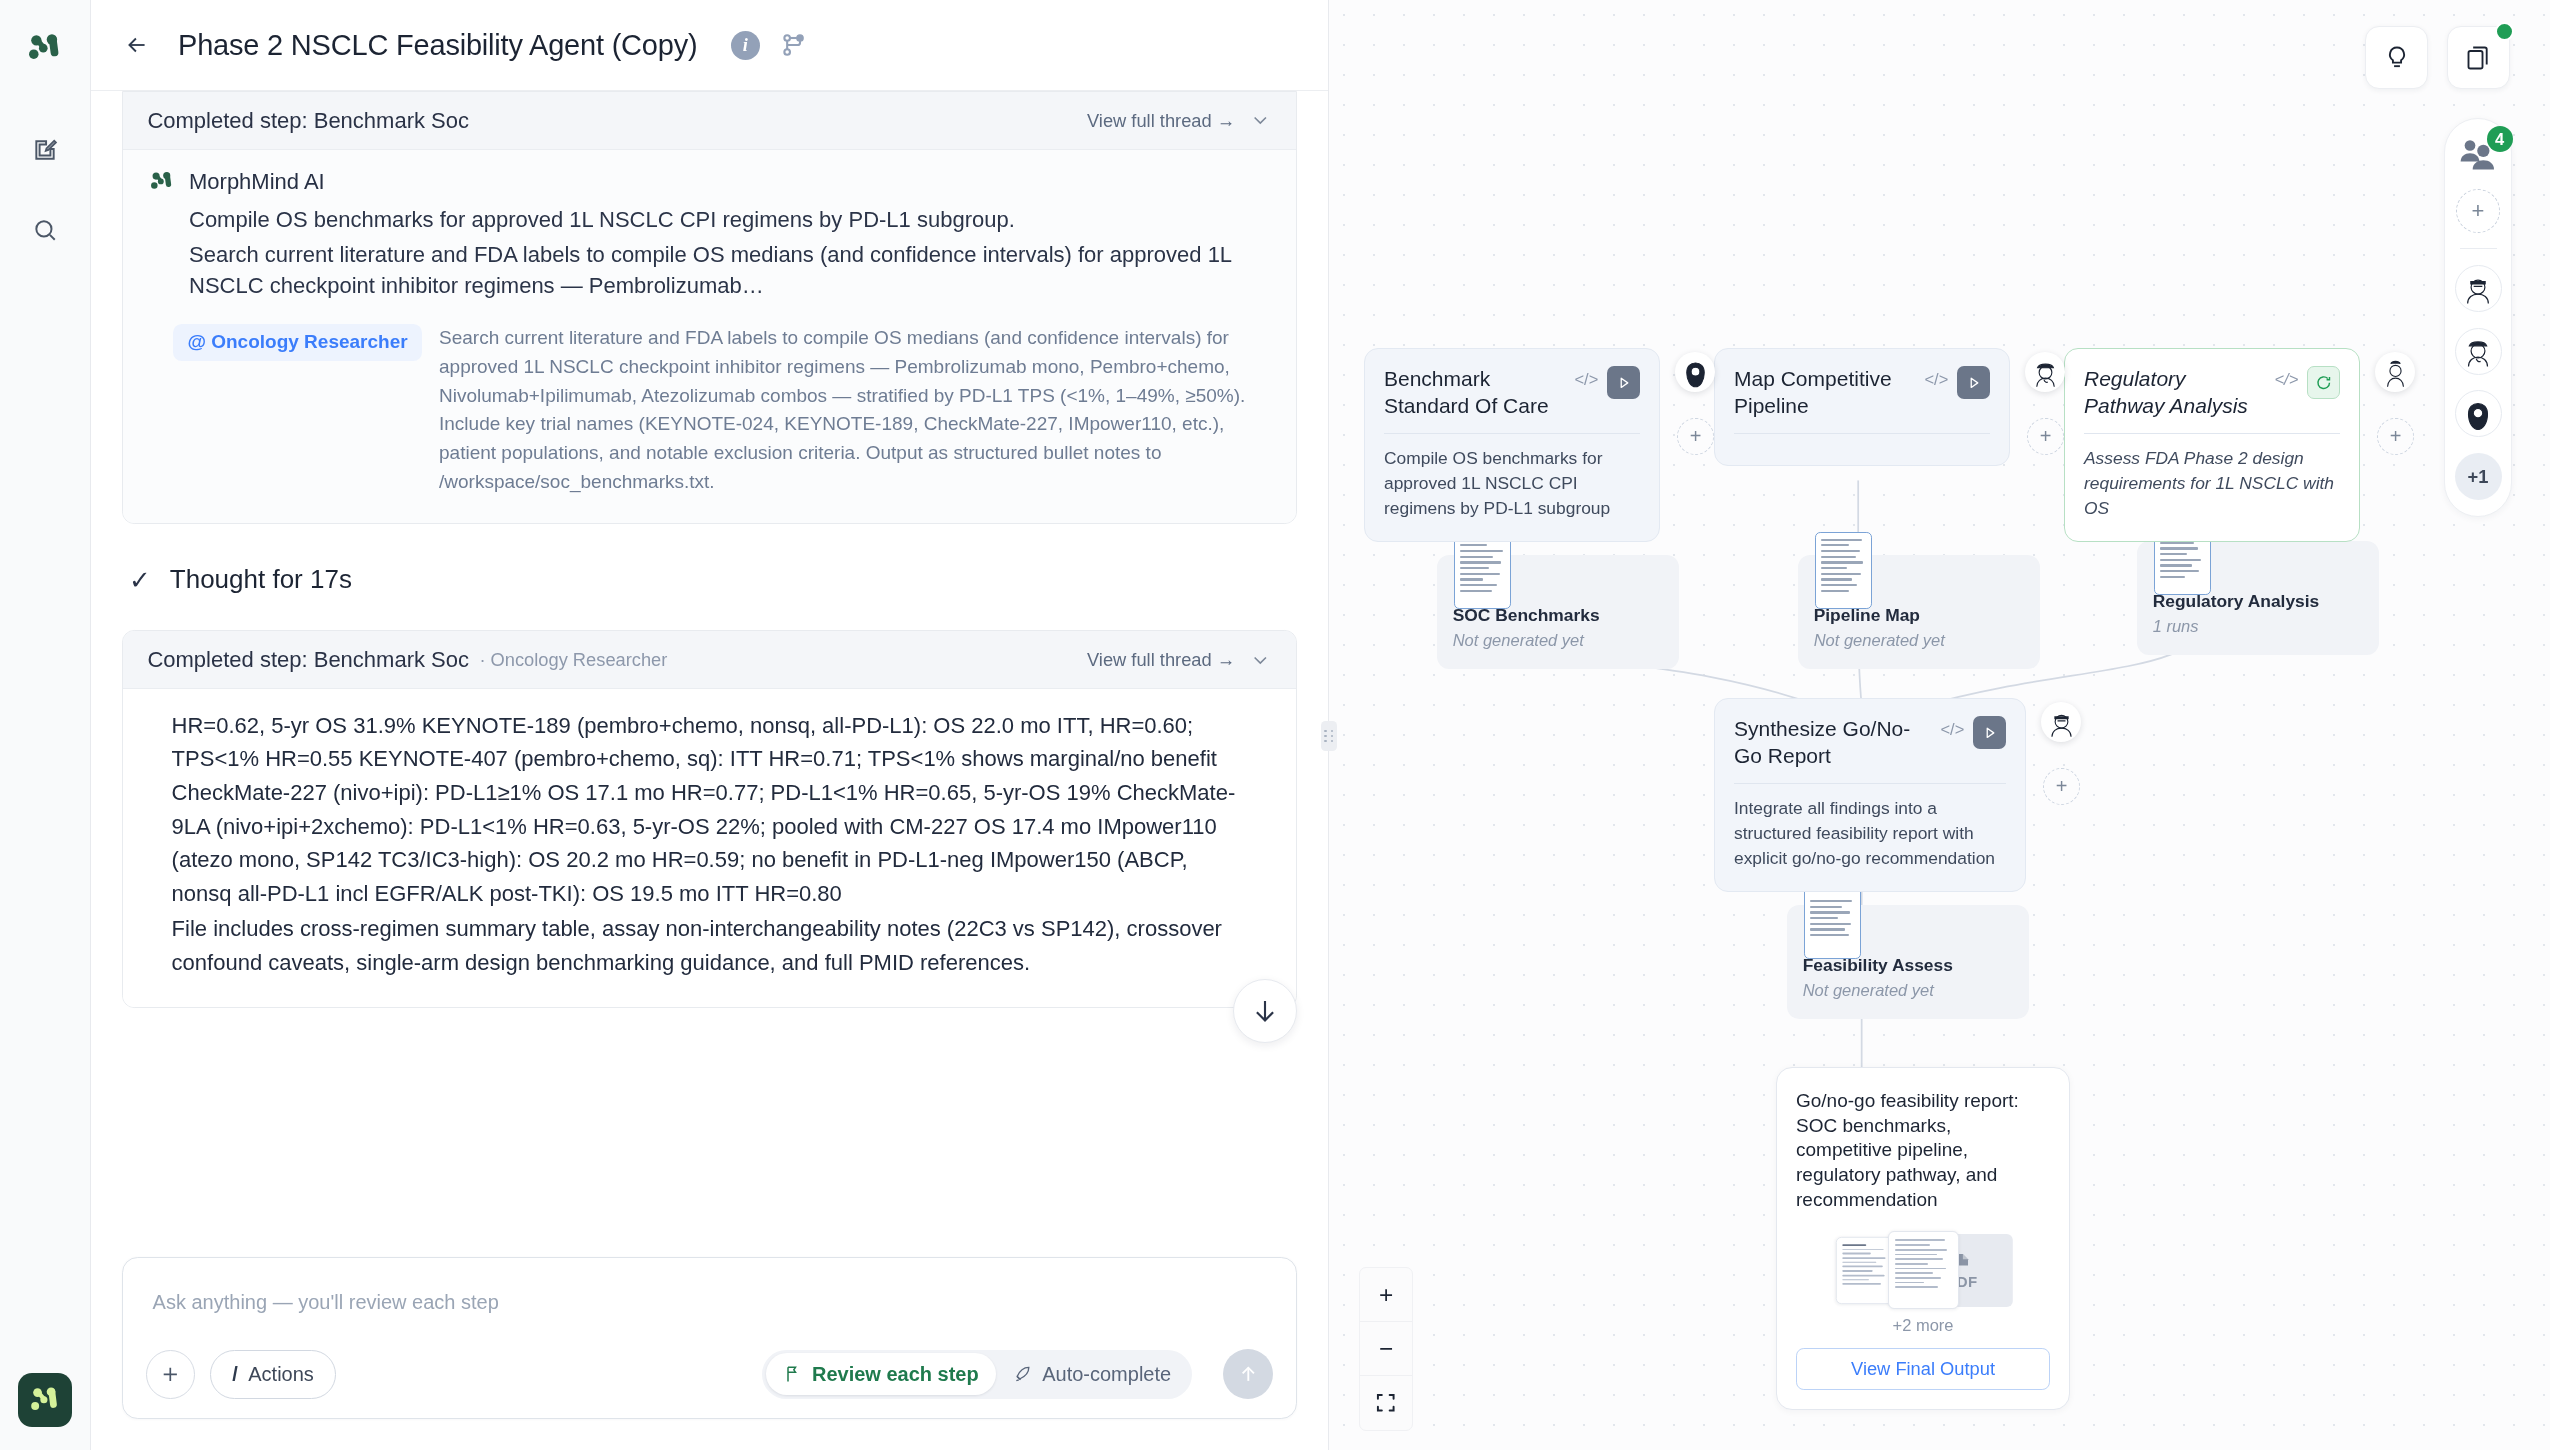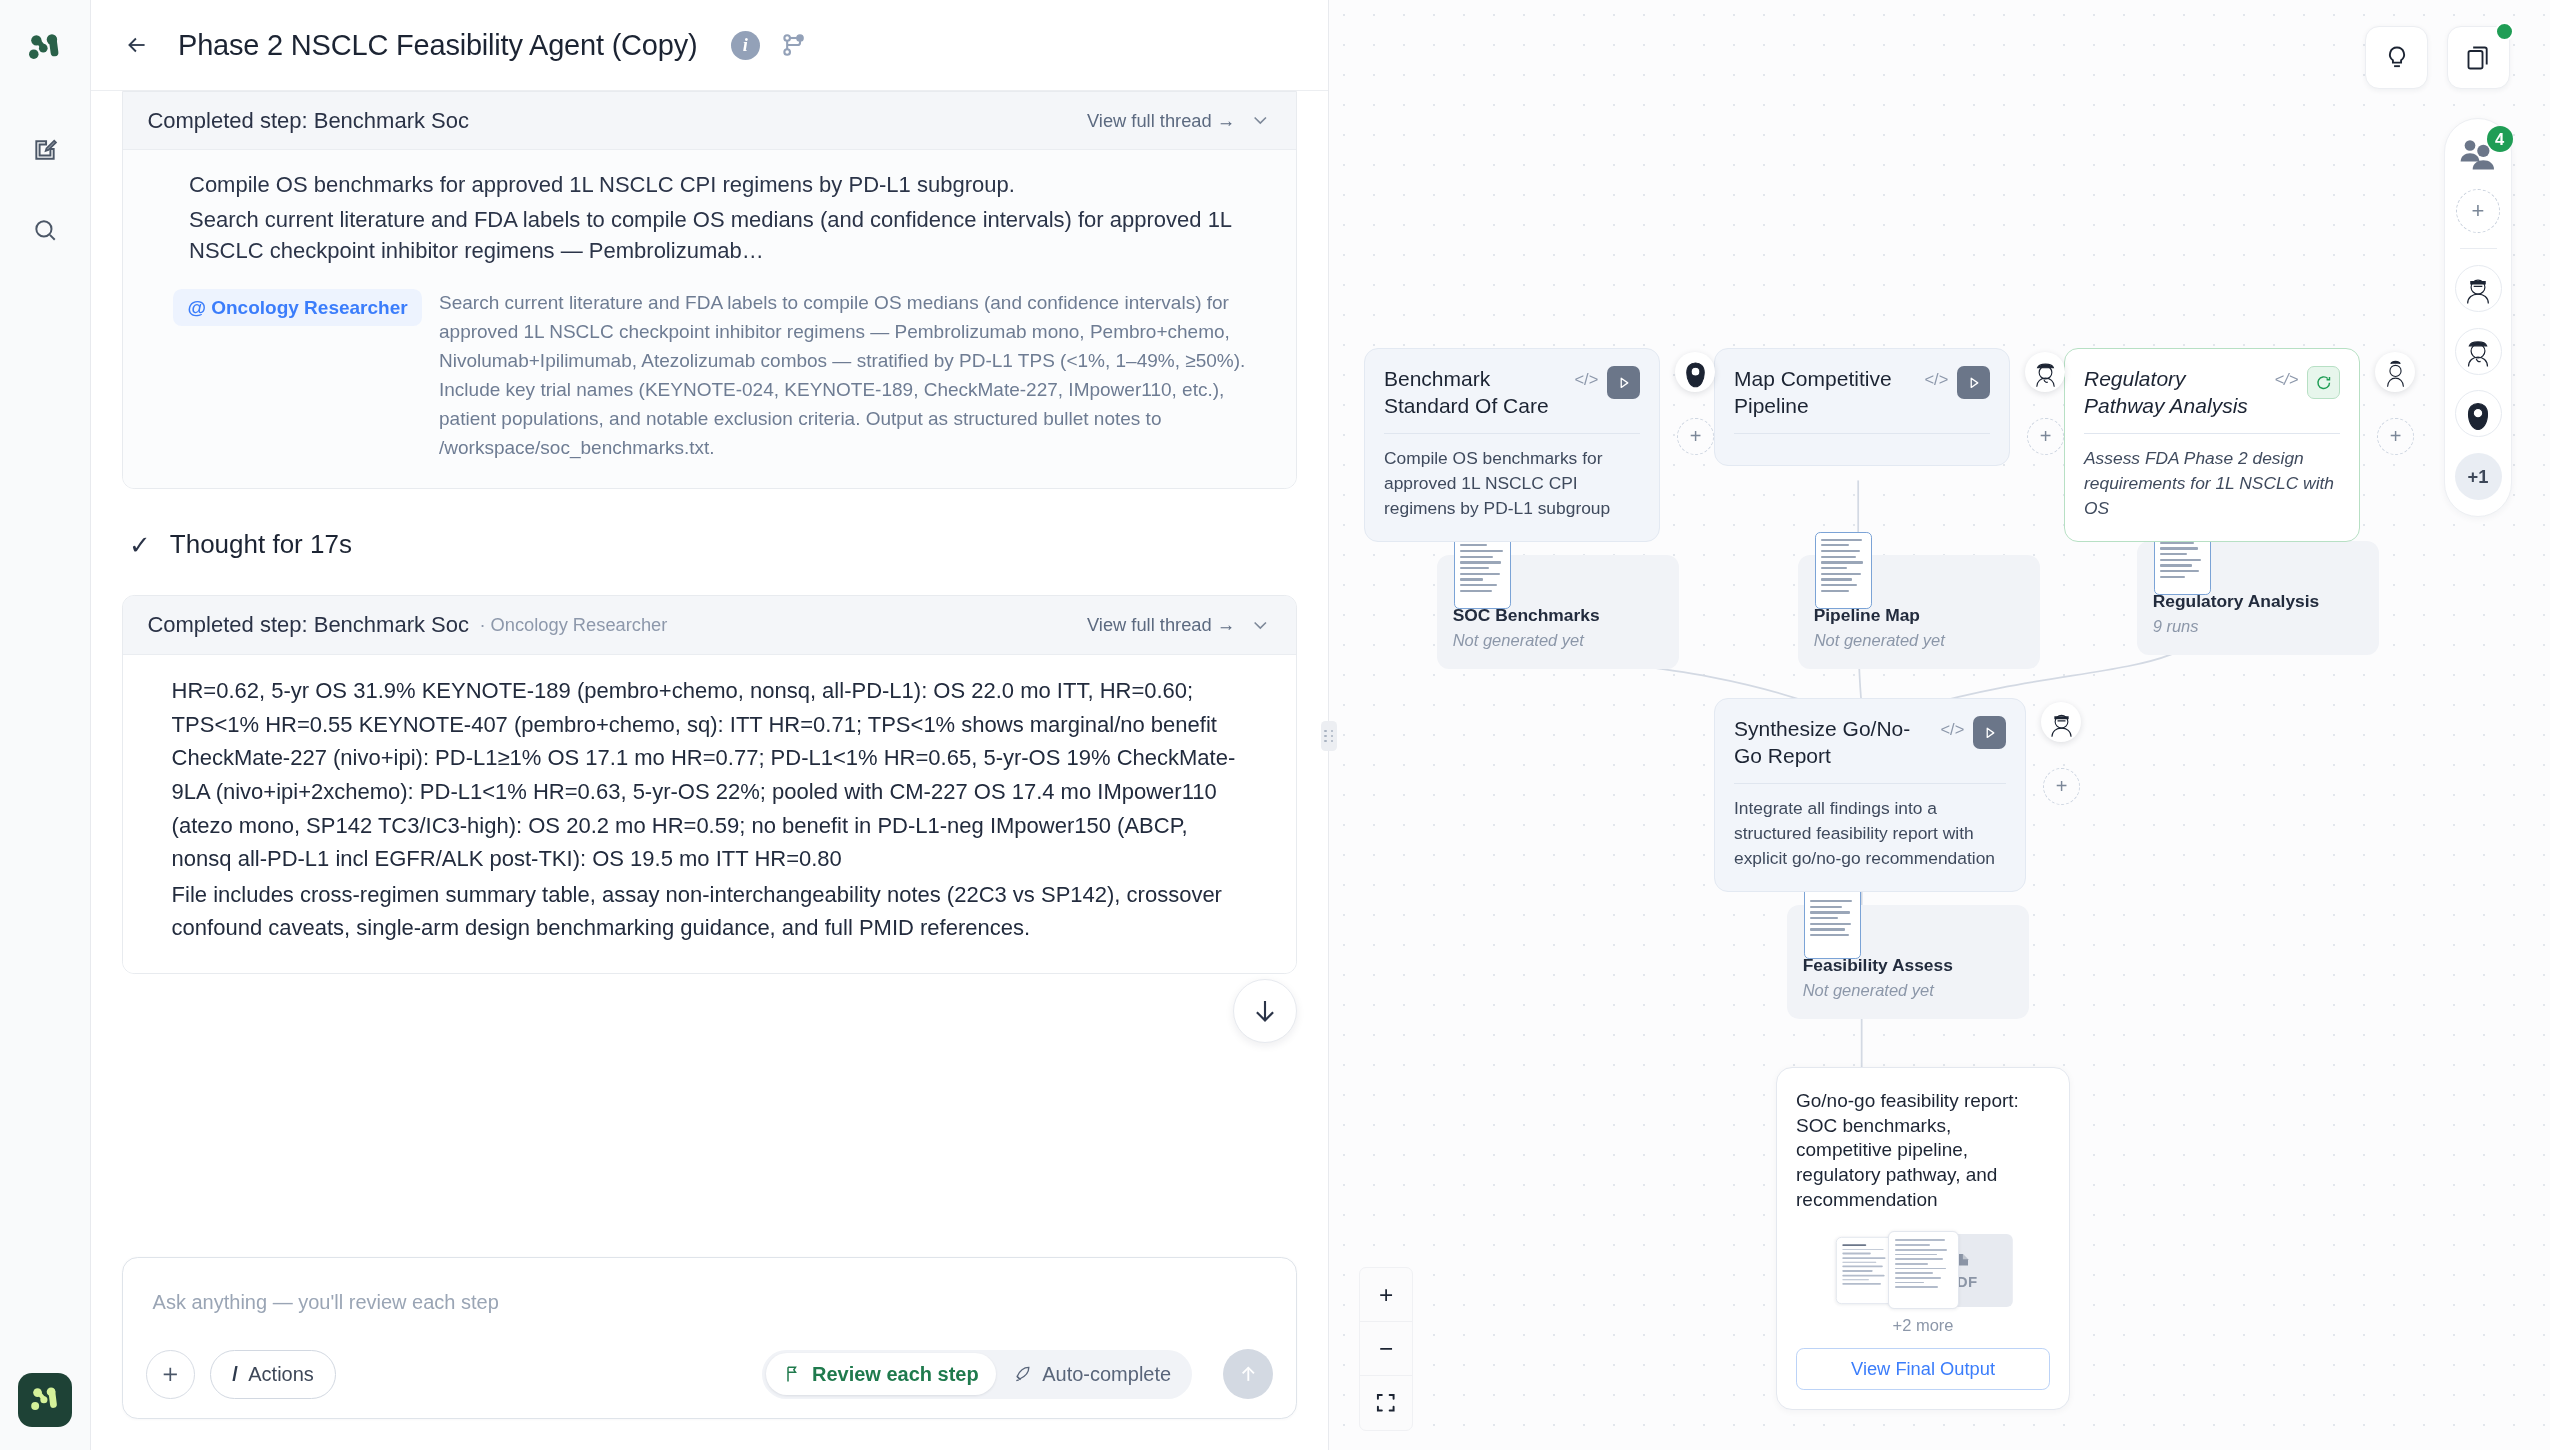--- a/index.html
+++ b/index.html
@@ -401,20 +401,33 @@
           <div class="step-head-right">
             <div class="view-thread">View full thread →</div>
             <div class="chev">
               <svg width="22.6" height="22.6" viewBox="0 0 24 24" fill="none" stroke="#7d8899" stroke-width="1.7">
                   <path d="M6 9l6 6 6-6"></path>
                 </svg>
             </div>
           </div>
         </div>
         <div class="step-body">
+          <div class="agent-row">
+            <span>
+              <svg width="26" height="26" viewBox="0 0 44 44">
+                <circle cx="12" cy="12" r="6" fill="#2a6149"></circle>
+                <circle cx="9" cy="28" r="5.5" fill="#2a6149"></circle>
+                <circle cx="20" cy="21" r="5" fill="#2a6149"></circle>
+                <path d="M12 10 L20 20" stroke="#2a6149" stroke-width="6" stroke-linecap="round"></path>
+                <circle cx="30" cy="11" r="6" fill="#2a6149"></circle>
+                <path d="M31 11 L33 26" stroke="#2a6149" stroke-width="9" stroke-linecap="round"></path>
+              </svg>
+            </span>
+            <span class="agent-name">MorphMind AI</span>
+          </div>
           <div class="msg-line" style="padding-left:40px;">Compile OS benchmarks for approved 1L NSCLC CPI regimens by PD-L1 subgroup.</div>
           <div class="msg-line mt" style="padding-left:40px;">Search current literature and FDA labels to compile OS medians (and confidence intervals) for approved 1L NSCLC checkpoint inhibitor regimens — Pembrolizumab…</div>
 
           <div class="mention-block">
             <div class="mention-pill">@ Oncology Researcher</div>
             <div class="mention-text">Search current literature and FDA labels to compile OS medians (and confidence intervals) for approved 1L NSCLC checkpoint inhibitor regimens — Pembrolizumab mono, Pembro+chemo, Nivolumab+Ipilimumab, Atezolizumab combos — stratified by PD-L1 TPS (&lt;1%, 1–49%, ≥50%). Include key trial names (KEYNOTE-024, KEYNOTE-189, CheckMate-227, IMpower110, etc.), patient populations, and notable exclusion criteria. Output as structured bullet notes to /workspace/soc_benchmarks.txt.</div>
           </div>
         </div>
       </div>
 
@@ -675,21 +688,21 @@
           <div class="ln" style="width:92%"></div>
             <div class="ln" style="width:74%"></div>
           <div class="ln" style="width:82%"></div>
             <div class="ln" style="width:58%"></div>
           <div class="ln" style="width:90%"></div>
             <div class="ln" style="width:70%"></div>
           <div class="ln" style="width:84%"></div>
             <div class="ln" style="width:54%"></div>
         </div>
         <div class="art-title">Regulatory Analysis</div>
-        <div class="art-sub">9 runs</div>
+        <div class="art-sub">1 runs</div>
       </div>
     </div>
 
     <div class="node" style="left:385px; top:698px; width:312px;">
       <div class="node-title-row">
         <div class="node-title">Synthesize Go/No-Go Report</div>
         <div class="code-ic">&lt;/&gt;</div>
         <div class="play-btn">
           <svg width="15.7" height="15.7" viewBox="0 0 24 24" fill="none" stroke="#fff" stroke-width="2" stroke-linejoin="round">
               <path d="M8 5l10 7-10 7z"></path>

